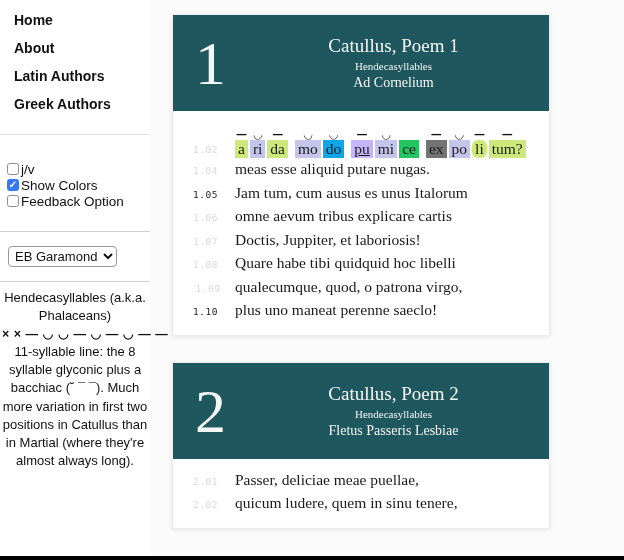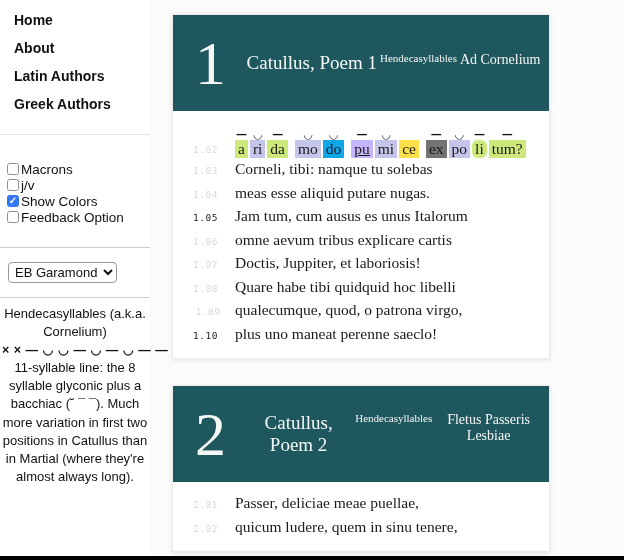--- a/index.html
+++ b/index.html
@@ -29,21 +29,21 @@
   .meter-title { font-size:13px; line-height:1.35; color:#111; }
   .meter-pattern { font-size:12.5px; font-weight:bold; color:#111; margin:2px 0; letter-spacing:1px; white-space:nowrap; }
   .meter-desc { font-size:13px; line-height:1.4; color:#111; }
 
   
   .main { position:absolute; left:150px; top:0; right:0; bottom:0; padding:14px 0 0 22px; overflow:hidden; }
   .poem-card { width:378px; background:#ffffff; border:1px solid #ececec; box-shadow:0 1px 4px rgba(0,0,0,0.10);
                margin-bottom:26px; }
   .poem-header { height:96px; background:#1f575e; display:flex; align-items:center; color:#f5f7f5; }
   .poem-number { width:72px; padding-left:22px; font-family:"Liberation Serif", serif; font-size:62px; line-height:96px; }
-  .poem-titles { flex:1; text-align:center; display:flex; justify-content:center; gap:3px;
+  .poem-titles { flex:1; text-align:center; display:flex; flex-direction:column; justify-content:center; gap:3px;
                  font-family:"Liberation Serif", serif; padding-right:7px; }
   .poem-title { font-size:19px; }
   .poem-meter { font-size:11px; }
   .poem-subtitle { font-size:14px; }
 
   .poem-body { padding:12px 18px 10px 20px; }
   .poem-line { display:flex; align-items:baseline; height:23.5px; cursor:pointer; }
   .line-num { width:30px; flex:0 0 30px; margin-right:12px; font-family:"DejaVu Sans Mono", monospace;
               font-size:9.5px; letter-spacing:0.5px; color:#d9d9d9; }
   .line-num.strong { color:#222; }
@@ -70,24 +70,20 @@
   <a class="nav-item">Home</a>
 
   <a class="nav-item">About</a>
 
   <a class="nav-item">Latin Authors</a>
 
   <a class="nav-item">Greek Authors</a>
 </nav>
     <hr class="divider light hr1">
     <div id="options" class="options">
-  <label class="opt-row">
-    <span class="checkbox"></span>
-    <span class="opt-label">Macrons</span>
-  </label>
 
   <label class="opt-row">
     <span class="checkbox"></span>
     <span class="opt-label">j/v</span>
   </label>
 
   <label class="opt-row">
     <span class="checkbox checked" style="background: rgb(52, 120, 246); border-color: rgb(52, 120, 246);"></span>
     <span class="opt-label">Show Colors</span>
   </label>
@@ -96,21 +92,21 @@
     <span class="checkbox"></span>
     <span class="opt-label">Feedback Option</span>
   </label>
 </div>
     <hr class="divider hr2">
     <div class="font-row">
       <select id="fontSelect"><option>EB Garamond</option></select>
     </div>
     <hr class="divider hr3">
     <div class="meter-info">
-      <div class="meter-title">Hendecasyllables (a.k.a. Cornelium)</div>
+      <div class="meter-title">Hendecasyllables (a.k.a. Phalaceans)</div>
       <div class="meter-pattern">× × — ◡ ◡ — ◡ — ◡ — —</div>
       <div class="meter-desc">11-syllable line: the 8 syllable glyconic plus a bacchiac (˘ ¯ ¯). Much more variation in first two positions in Catullus than in Martial (where they're almost always long).</div>
     </div>
   </aside>
 
   <main class="main">
     <div id="poems">
   <section class="poem-card">
     <header class="poem-header" style="background: rgb(31, 87, 94);">
       <div class="poem-number">1</div>
@@ -155,21 +151,21 @@
     <span class="syl-text" style="background: #c4b5fd; text-decoration: underline;">pu</span>
   </span>
 
   <span class="syl">
     <span class="syl-mark">◡</span>
     <span class="syl-text" style="background: rgb(197, 196, 234);">mi</span>
   </span>
 
   <span class="syl">
     <span class="syl-mark"></span>
-    <span class="syl-text" style="background: #fde047;">ce</span>
+    <span class="syl-text" style="background: #22c55e;">ce</span>
   </span>
 
   <span class="syl word-start">
     <span class="syl-mark">—</span>
     <span class="syl-text" style="background: #737373;">ex</span>
   </span>
 
   <span class="syl">
     <span class="syl-mark">◡</span>
     <span class="syl-text" style="background: rgb(197, 196, 234);">po</span>
@@ -180,24 +176,20 @@
     <span class="syl-text" style="background: rgb(205, 233, 124); border-radius: 6px;">li</span>
   </span>
 
   <span class="syl">
     <span class="syl-mark">—</span>
     <span class="syl-text" style="background: rgb(205, 233, 124);">tum?</span>
   </span>
 </span>
   </div>
 
-  <div class="poem-line">
-    <span class="line-num" style="color: rgb(217, 217, 217);">1.03</span>
-    <span class="line-text">Corneli, tibi: namque tu solebas</span>
-  </div>
 
   <div class="poem-line">
     <span class="line-num" style="color: rgb(217, 217, 217);">1.04</span>
     <span class="line-text">meas esse aliquid putare nugas.</span>
   </div>
 
   <div class="poem-line">
     <span class="line-num strong" style="color: rgb(34, 34, 34);">1.05</span>
     <span class="line-text">Jam tum, cum ausus es unus Italorum</span>
   </div>

